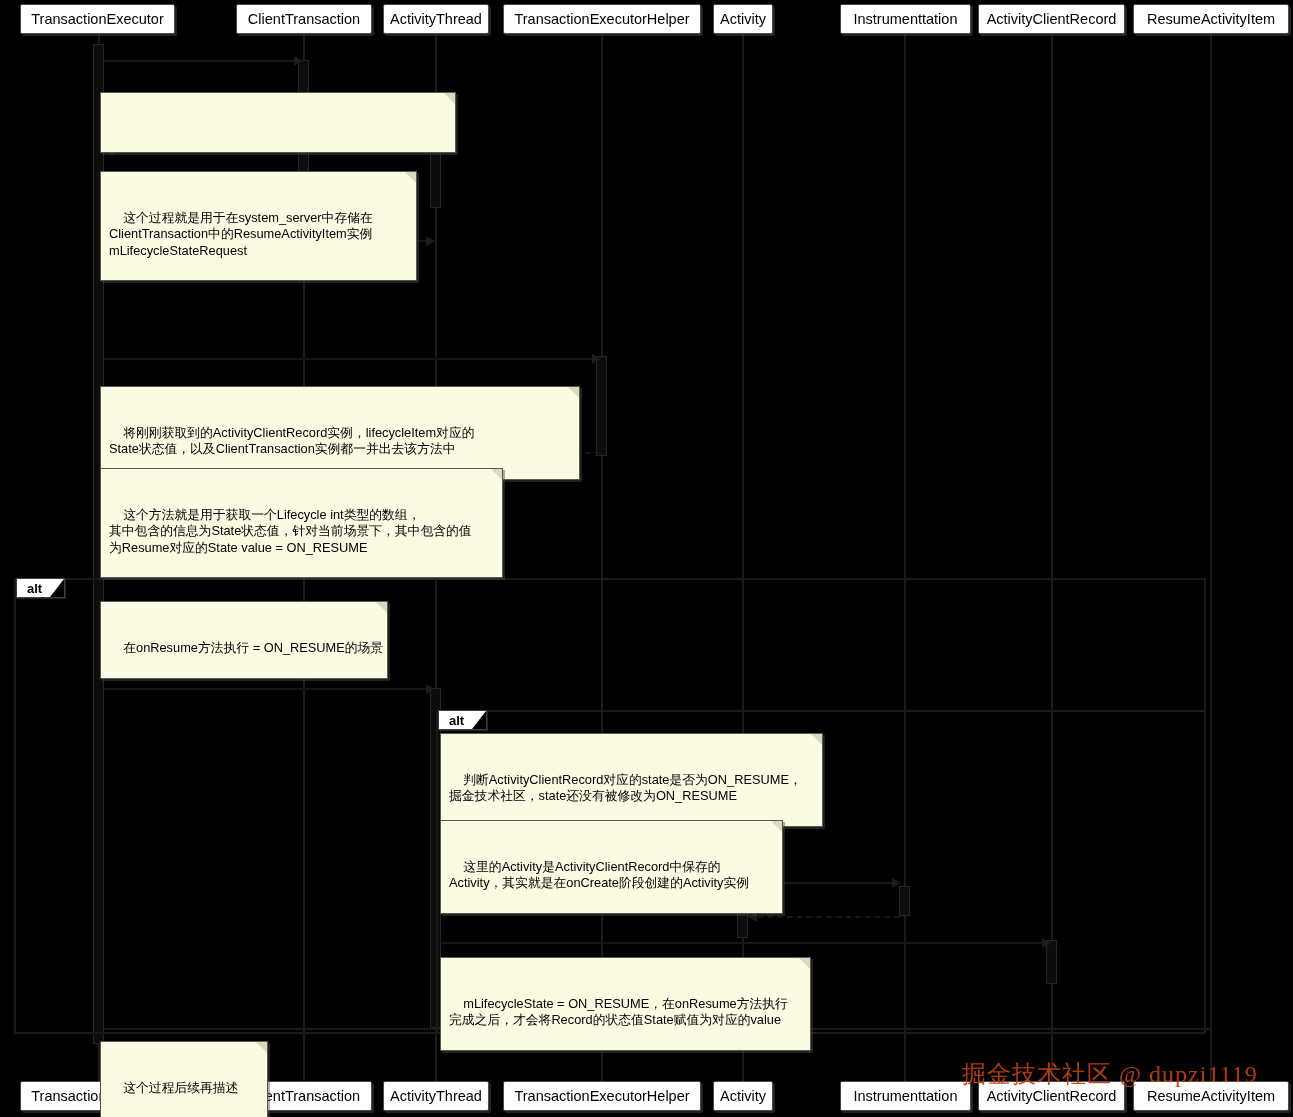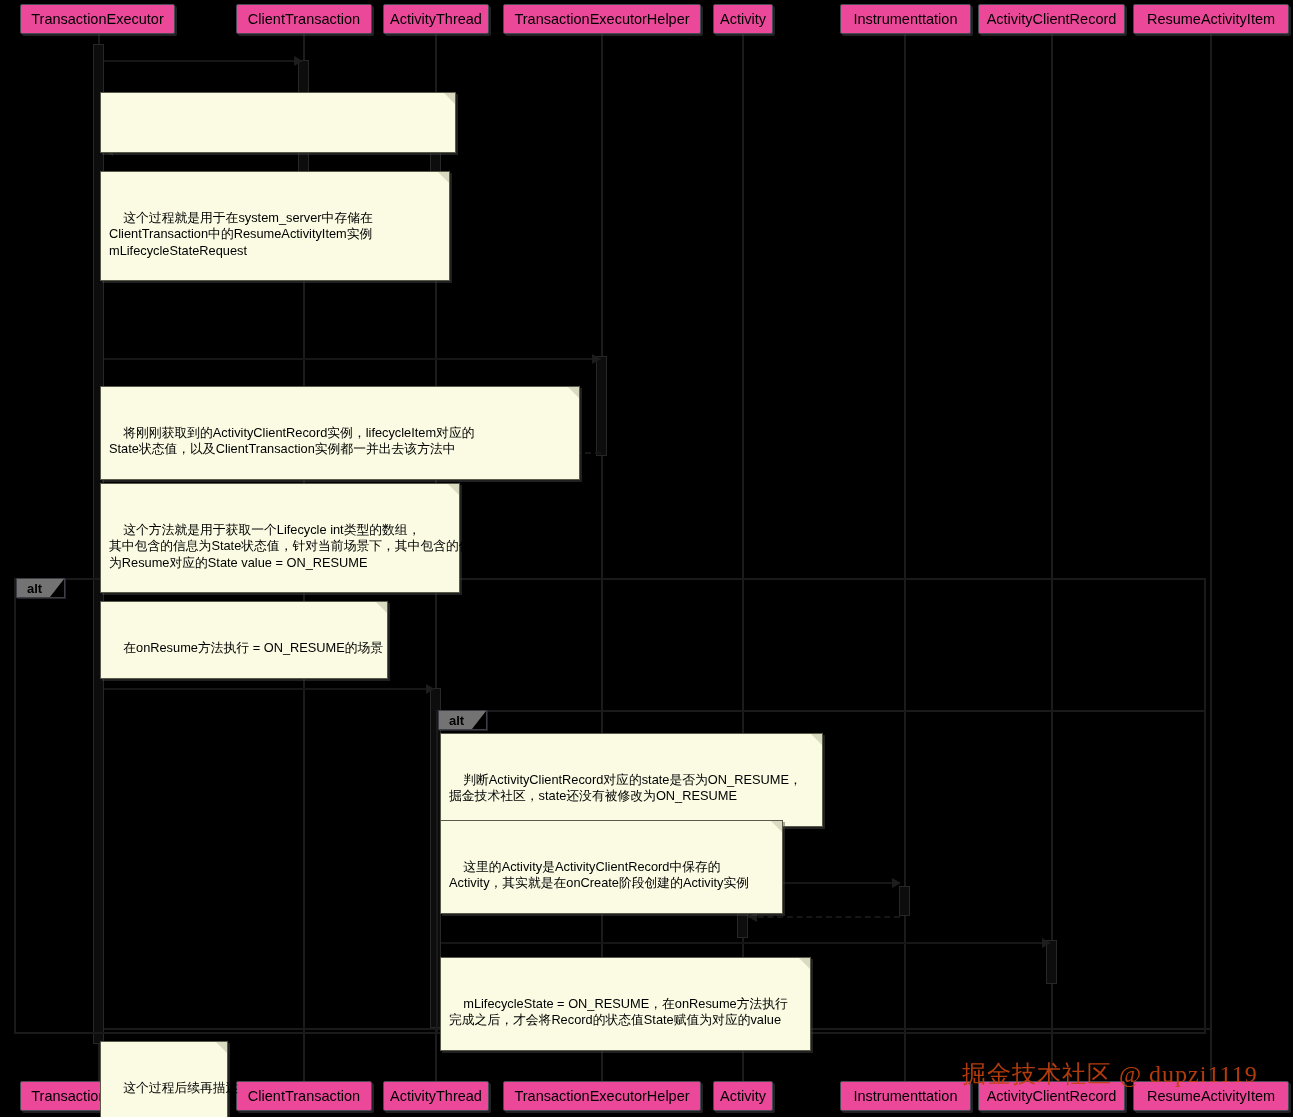--- a/index.html
+++ b/index.html
@@ -19,21 +19,21 @@
     position: absolute;
     left: 0; top: 0;
     width: 1293px;
     height: 1117px;
   }
 
   
   .participant {
     position: absolute;
     box-sizing: border-box;
-    background: #ec4899;
+    background: #ffffff;
     border: 1px solid #4a4a55;
     border-radius: 2px;
     color: #000000;
     font-size: 14.5px;
     line-height: 1;
     display: flex;
     align-items: center;
     justify-content: center;
     padding: 0 9px;
     height: 30px;
@@ -85,21 +85,21 @@
 
   
   .fragment {
     position: absolute;
     box-sizing: border-box;
     border: 2px solid #1a1a1a;
     background: transparent;
   }
   .fragment-label {
     position: absolute;
-    background: #737373;
+    background: #ffffff;
     border: 1px solid #3d3d45;
     color: #000;
     font-size: 13px;
     font-weight: bold;
     height: 20px;
     line-height: 20px;
     padding: 0 22px 0 10px;
     box-sizing: border-box;
     box-shadow: 1px 1px 0 rgba(70,70,80,0.5);
   }
@@ -268,35 +268,35 @@
     <span>ActivityClientRecord</span>
   </div>
   <div class="participant" style="left:1133px; top:1081px; width:156px;">
     <span>ResumeActivityItem</span>
   </div>
 
   <div class="note" style="left:100px; top:92px; width:356px;">
     <span class="fold"></span>
   </div>
 
-  <div class="note" style="left:100px; top:171px; width:350px;">
+  <div class="note" style="left:100px; top:171px; width:317px;">
     <span class="fold"></span>
     <span>这个过程就是用于在system_server中存储在
 ClientTransaction中的ResumeActivityItem实例
 mLifecycleStateRequest</span>
   </div>
 
 
   <div class="note" style="left:100px; top:386px; width:480px;">
     <span class="fold"></span>
     <span>将刚刚获取到的ActivityClientRecord实例，lifecycleItem对应的
 State状态值，以及ClientTransaction实例都一并出去该方法中</span>
   </div>
 
-  <div class="note" style="left:100px; top:483px; width:360px;">
+  <div class="note" style="left:100px; top:468px; width:403px;">
     <span class="fold"></span>
     <span>这个方法就是用于获取一个Lifecycle int类型的数组，
 其中包含的信息为State状态值，针对当前场景下，其中包含的值
 为Resume对应的State value = ON_RESUME</span>
   </div>
 
   <div class="note" style="left:100px; top:601px; width:288px;">
     <span class="fold"></span>
     <span>在onResume方法执行 = ON_RESUME的场景</span>
   </div>
@@ -312,20 +312,20 @@
     <span>这里的Activity是ActivityClientRecord中保存的
 Activity，其实就是在onCreate阶段创建的Activity实例</span>
   </div>
 
   <div class="note" style="left:440px; top:957px; width:371px;">
     <span class="fold"></span>
     <span>mLifecycleState = ON_RESUME，在onResume方法执行
 完成之后，才会将Record的状态值State赋值为对应的value</span>
   </div>
 
-  <div class="note" style="left:100px; top:1041px; width:128px;">
+  <div class="note" style="left:100px; top:1041px; width:168px;">
     <span class="fold"></span>
     <span>这个过程后续再描述</span>
   </div>
 
   <div class="watermark" style="left:962px; top:1058px;">掘金技术社区 @ dupzi1119</div>
 
 </div>
 
 </body></html>

